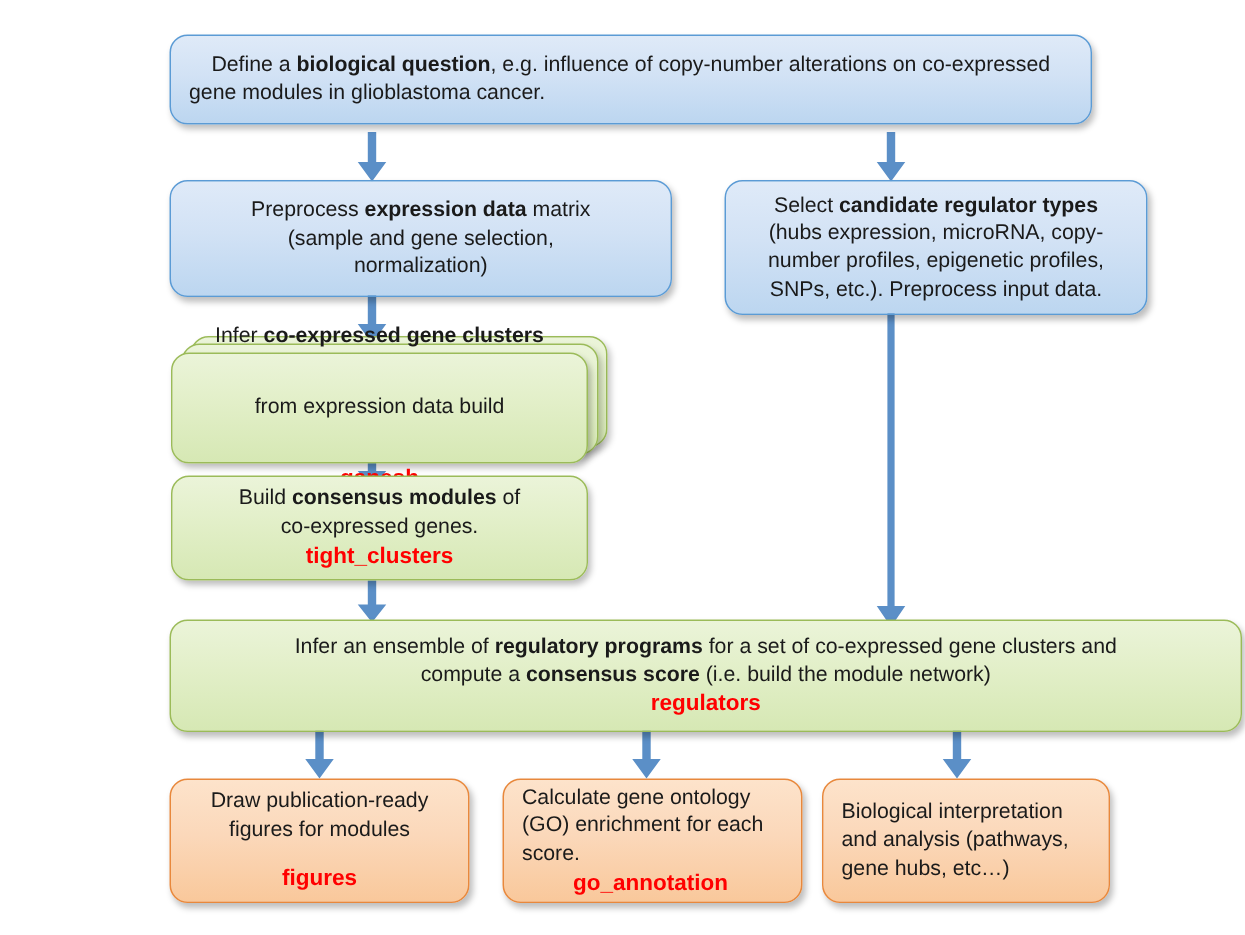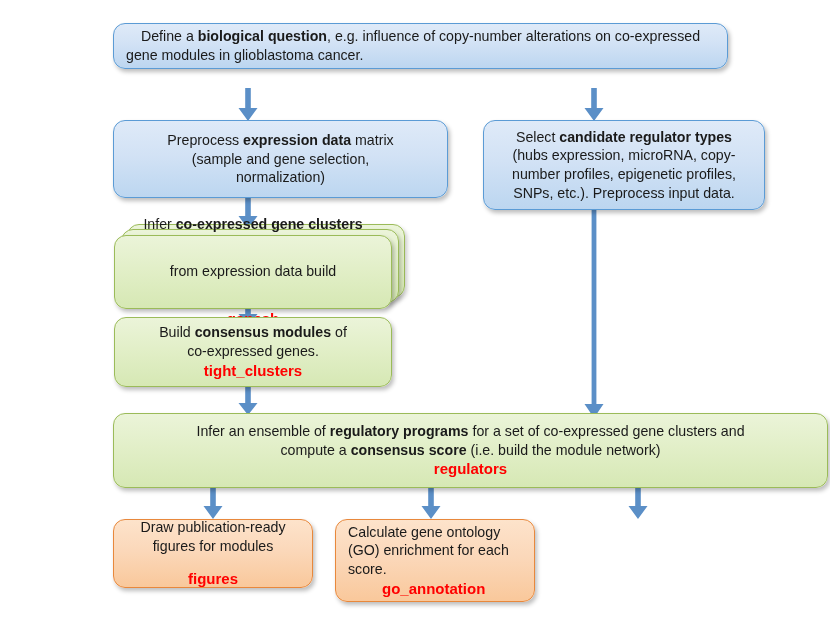--- a/index.html
+++ b/index.html
@@ -130,21 +130,21 @@
       <path d="M10.2,0 L15.8,0 L15.8,19 L22.5,19 L13,32 L3.5,19 L10.2,19 Z" fill="#5b8fc7"></path>
     </svg>
   </div>
 
   <div class="arrow" style="left:625px; top:487px;">
     <svg width="26" height="34" viewBox="0 0 26 34">
       <path d="M10.2,0 L15.8,0 L15.8,19 L22.5,19 L13,32 L3.5,19 L10.2,19 Z" fill="#5b8fc7"></path>
     </svg>
   </div>
 
-  <div class="node blue" style="left:113px; top:23px; width:615px; height:46px;">
+  <div class="node blue" style="left:113px; top:23px; width:615px; height:60px;">
     <span class="line">Define a <b>biological question</b>, e.g. influence of copy-number alterations on co-expressed</span>
     <span class="line" style="align-self:flex-start;">gene modules in glioblastoma cancer.</span>
   </div>
 
   <div class="node blue" style="left:113px; top:120px; width:335px; height:78px;">
     <span class="line">Preprocess <b>expression data</b> matrix</span>
     <span class="line">(sample and gene selection,</span>
     <span class="line">normalization)</span>
   </div>
 
@@ -168,27 +168,32 @@
     <span class="line">co-expressed genes.</span>
     <span class="tool">tight_clusters</span>
   </div>
 
   <div class="node green" style="left:113px; top:413px; width:715px; height:75px;">
     <span class="line">Infer an ensemble of <b>regulatory programs</b> for a set of co-expressed gene clusters and</span>
     <span class="line">compute a <b>consensus score</b> (i.e. build the module network)</span>
     <span class="tool">regulators</span>
   </div>
 
-  <div class="node orange" style="left:113px; top:519px; width:200px; height:69px;">
+  <div class="node orange" style="left:113px; top:519px; width:200px; height:83px;">
     <span class="line">Draw publication-ready</span>
     <span class="line">figures for modules</span>
     <span class="tool" style="margin-top:13px;">figures</span>
   </div>
 
   <div class="node orange left-align" style="left:335px; top:519px; width:200px; height:83px;">
     <span class="line">Calculate gene ontology</span>
     <span class="line">(GO) enrichment for each</span>
     <span class="line">score.</span>
     <span class="tool indent">go_annotation</span>
   </div>
 
+  <div class="node orange left-align" style="left:548px; top:519px; width:192px; height:83px;">
+    <span class="line">Biological interpretation</span>
+    <span class="line">and analysis (pathways,</span>
+    <span class="line">gene hubs, etc…)</span>
+  </div>
 
 </div>
 
 </body></html>

